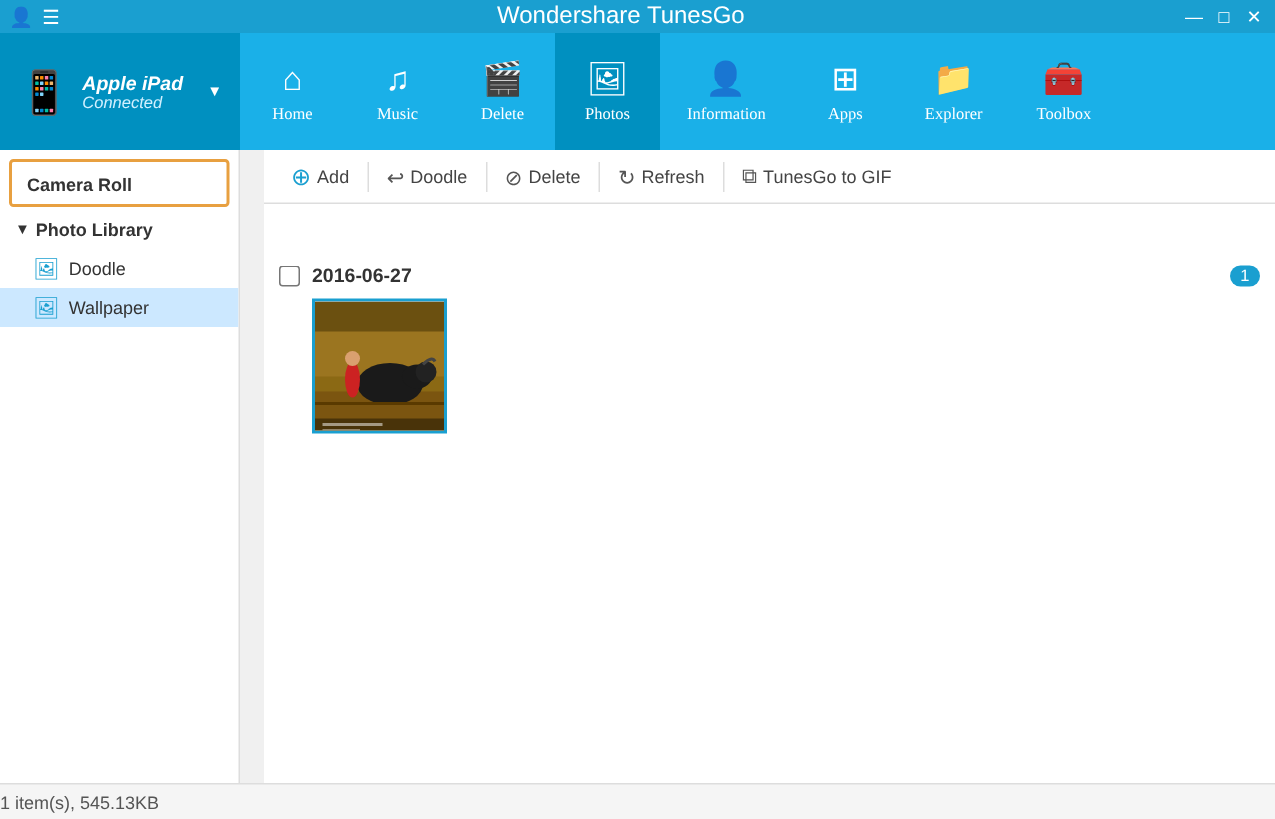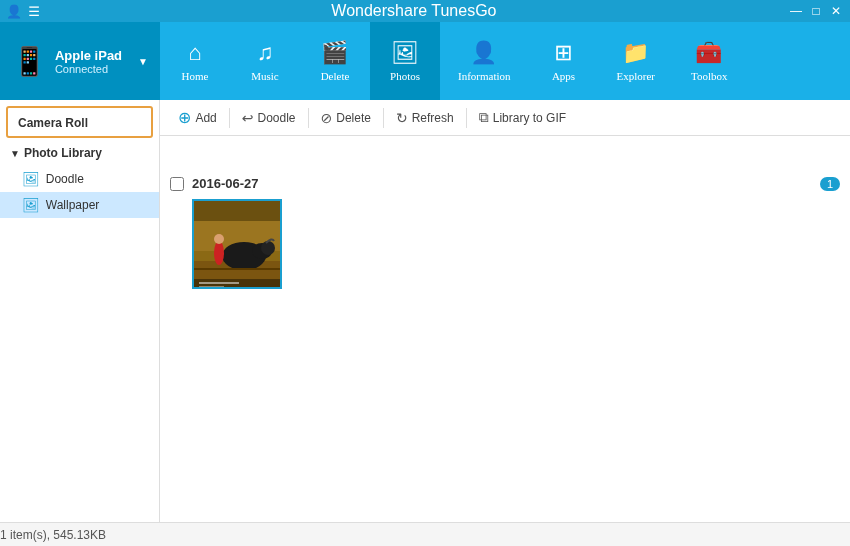--- a/index.html
+++ b/index.html
@@ -47,20 +47,21 @@
       padding: 0 12px;
       gap: 8px;
       flex-shrink: 0;
     }
     #device-icon {
       color: white;
       font-size: 28px;
     }
     #device-info {
       flex: 1;
+      font-style: italic;
     }
     #device-info .device-name {
       color: white;
       font-size: 13px;
       font-weight: bold;
     }
     #device-info .device-status {
       color: #d0f0ff;
       font-size: 11px;
     }
@@ -85,20 +86,21 @@
       min-width: 70px;
     }
     .nav-tab.active { background: #0090c0; }
     .nav-tab .tab-icon { font-size: 22px; }
     .nav-tab .tab-label { font-size: 11px; font-family: Liberation Serif, serif; }
 
     
     #main-layout {
       display: flex;
       height: calc(546px - 22px - 78px - 24px);
+      gap: 16px;
     }
 
     
     #sidebar {
       width: 160px;
       background: white;
       border-right: 1px solid #ddd;
       overflow-y: auto;
       flex-shrink: 0;
     }
@@ -328,21 +330,21 @@
         <span>Delete</span>
       </div>
       <div class="toolbar-sep"></div>
       <div class="toolbar-btn">
         <span class="btn-icon">↻</span>
         <span>Refresh</span>
       </div>
       <div class="toolbar-sep"></div>
       <div class="toolbar-btn">
         <span class="btn-icon">⧉</span>
-        <span>Library to GIF</span>
+        <span>TunesGo to GIF</span>
       </div>
     </div>
 
     <div id="photo-area">
       <div class="date-group-header">
         <input type="checkbox" class="date-checkbox" style="">
         <span class="date-label">2016-06-27</span>
         <span class="count-badge">1</span>
       </div>
       <div class="photo-grid">

